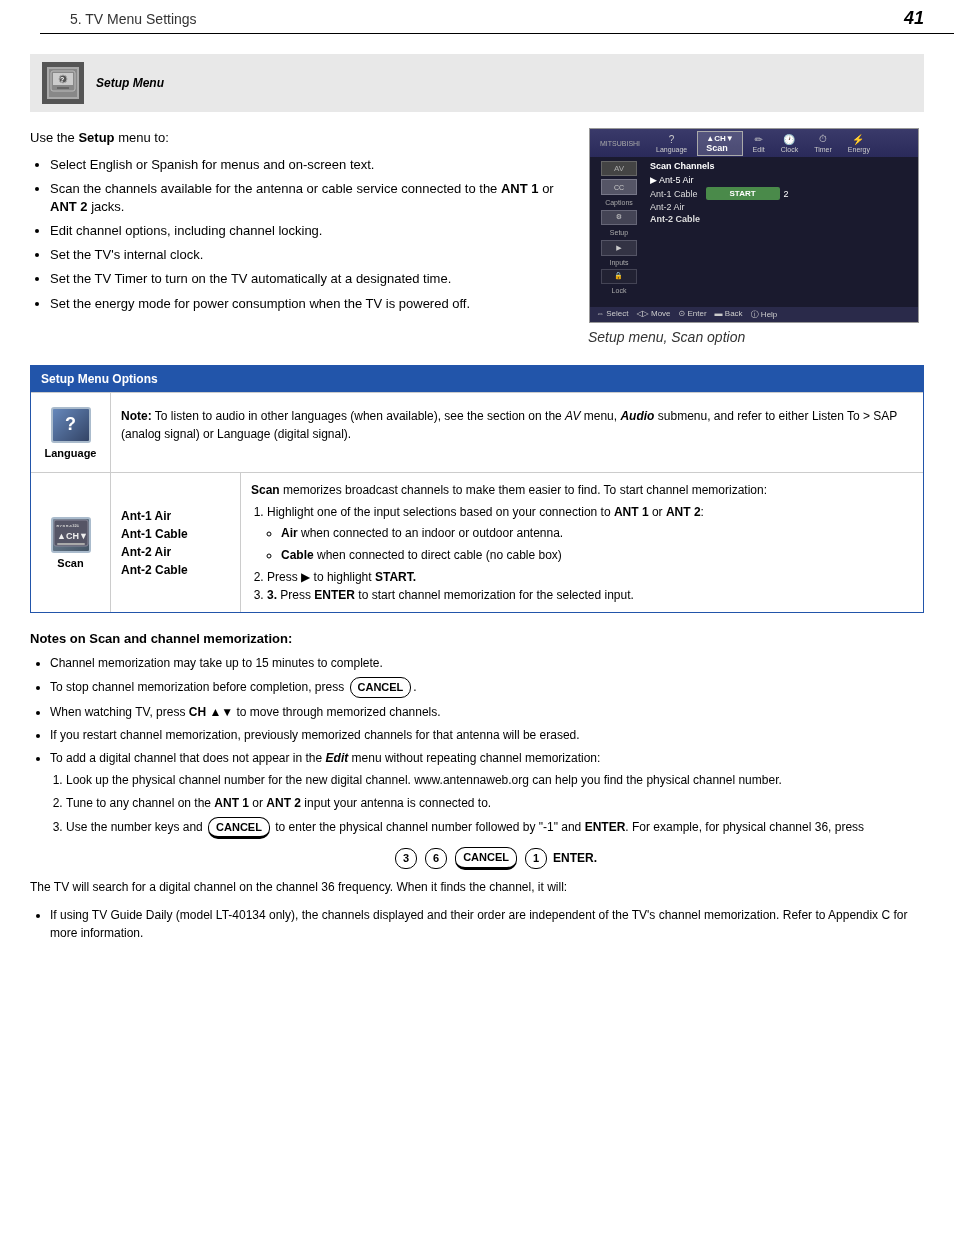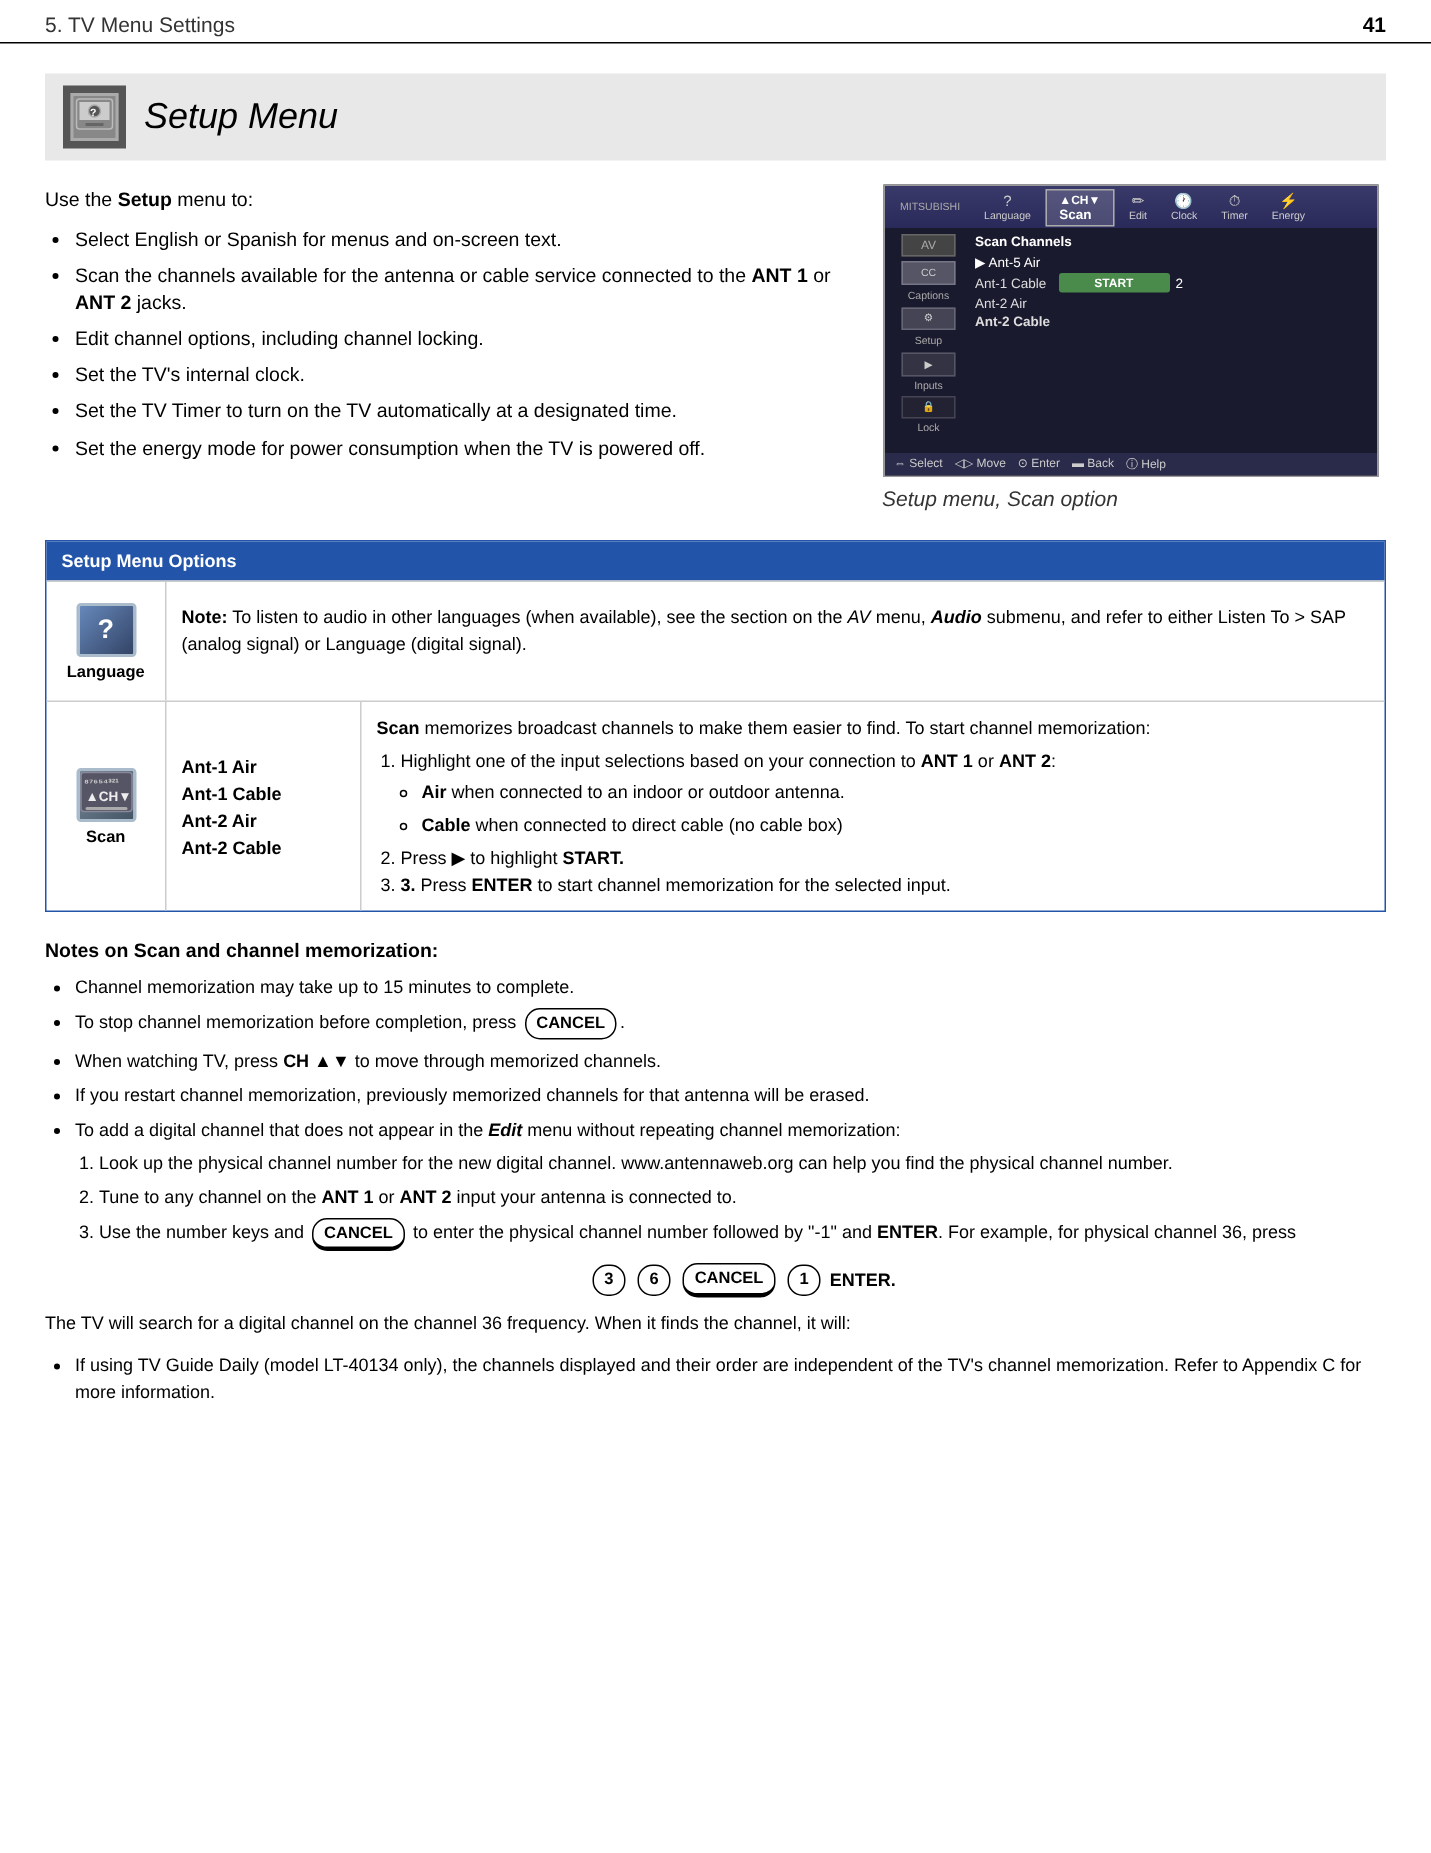--- a/index.html
+++ b/index.html
@@ -14,28 +14,30 @@
     }
 
     
     .page-header {
       display: flex;
       justify-content: space-between;
       align-items: center;
       padding: 8px 30px 4px 30px;
       border-bottom: 1px solid #000;
       margin-bottom: 10px;
+      margin-left: 40px;
     }
     .page-header .chapter-title {
       font-size: 14px;
       color: #333;
     }
     .page-header .page-number {
-      font-size: 14px;
-      font-weight: bold;
+      font-size: 18px;
+      font-weight: bold;
+      font-style: italic;
     }
 
     
     .content {
       padding: 10px 30px 20px 30px;
     }
 
     
     .section-heading {
       display: flex;
@@ -60,23 +62,23 @@
       background: #888;
       border: 2px solid #aaa;
       display: flex;
       align-items: center;
       justify-content: center;
       color: #fff;
       font-size: 16px;
       font-weight: bold;
     }
     .section-heading h2 {
-      font-size: 24px;
+      font-size: 12px;
       font-style: italic;
-      font-weight: normal;
+      font-weight: bold;
     }
 
     
     .intro-section {
       display: flex;
       gap: 20px;
       margin-bottom: 20px;
     }
     .intro-text {
       flex: 1;

